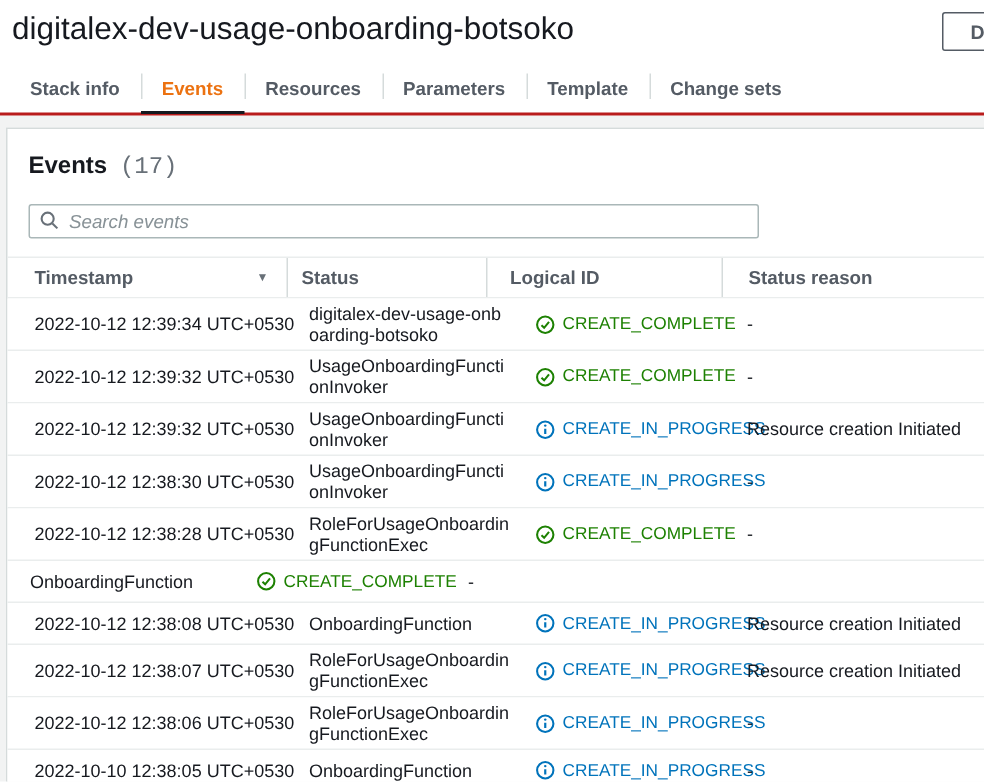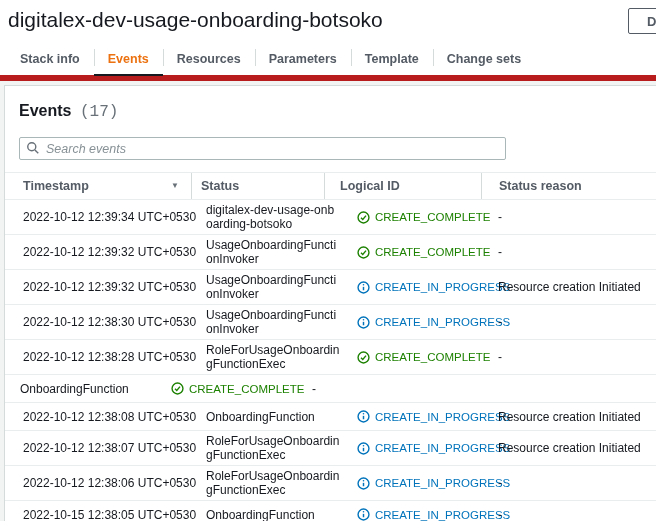--- a/index.html
+++ b/index.html
@@ -26,21 +26,21 @@
     position:absolute; left:628px; top:8px;
     height:26px; padding:0 18px;
     background:#fff; border:1px solid #545b64; border-radius:2px;
     font-size:13px; font-weight:bold; color:#545b64;
     font-family:"Liberation Sans", sans-serif;
     white-space:nowrap; cursor:pointer;
   }
   .tabs {
     display:flex; align-items:center;
     margin-top:4px; padding-left:6px;
-    border-bottom:6px solid #b91c1c;
+    border-bottom:2px solid #b91c1c;
   }
   .tab {
     position:relative;
     padding:8px 14px 8px;
     margin-bottom:-1px;
     border-bottom:2px solid transparent;
     font-size:12.5px; font-weight:bold; color:#545b64;
     cursor:pointer; white-space:nowrap;
   }
   .tab:not(:first-child)::before {
@@ -307,21 +307,21 @@
     <circle cx="8" cy="8" r="6.7" fill="none" stroke="currentColor" stroke-width="1.7"></circle>
     <line x1="8" y1="7.2" x2="8" y2="11.4" stroke="currentColor" stroke-width="1.8"></line>
     <circle cx="8" cy="4.6" r="1" fill="currentColor"></circle>
   </svg>
           </span>
       <span class="status-text">CREATE_IN_PROGRESS</span>
     </div>
     <div class="td col-reason">-</div>
   </div>
       <div class="tr">
-    <div class="td col-ts">2022-10-15 12:38:05 UTC+0530</div>
+    <div class="td col-ts">2022-10-10 12:38:05 UTC+0530</div>
     <div class="td col-lid">OnboardingFunction</div>
     <div class="td col-status in_progress">
       <span class="status-icon">
             <svg width="13" height="13" viewBox="0 0 16 16">
     <circle cx="8" cy="8" r="6.7" fill="none" stroke="currentColor" stroke-width="1.7"></circle>
     <line x1="8" y1="7.2" x2="8" y2="11.4" stroke="currentColor" stroke-width="1.8"></line>
     <circle cx="8" cy="4.6" r="1" fill="currentColor"></circle>
   </svg>
           </span>
       <span class="status-text">CREATE_IN_PROGRESS</span>

